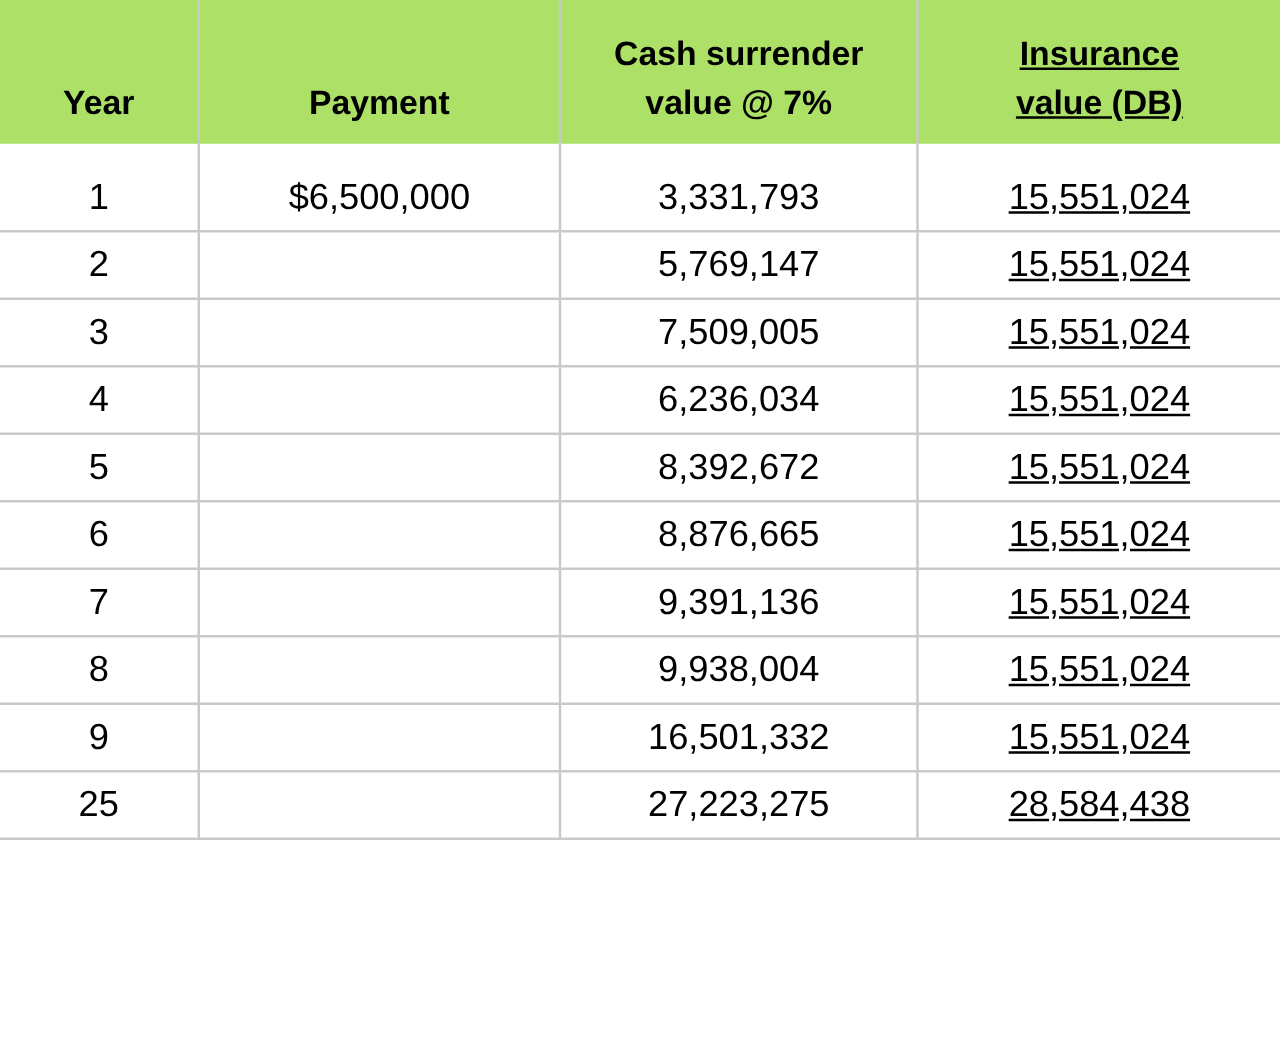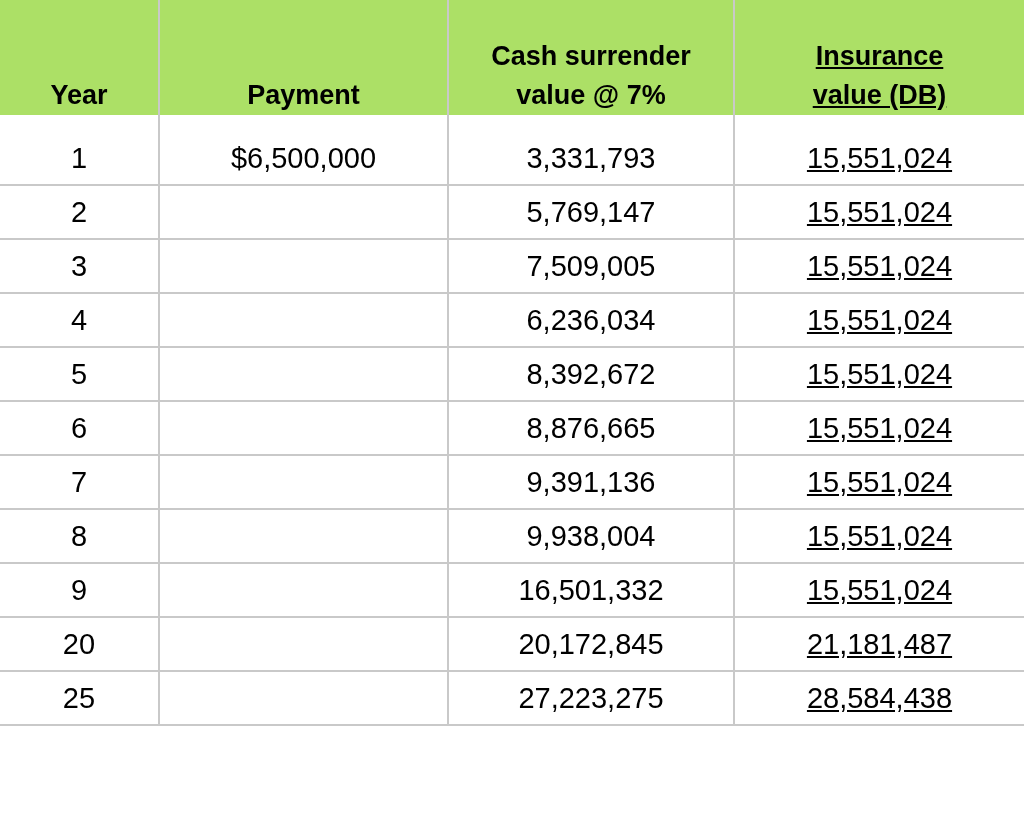--- a/index.html
+++ b/index.html
@@ -28,20 +28,21 @@
     padding: 0;
     text-align: center;
   }
   th:last-child, td:last-child { border-right: none; text-decoration: underline; }
 
   
   thead th {
     background: var(--header-bg, #ACE066);
     height: 115px;
     vertical-align: bottom;
+    padding-bottom: 13px;
     font-size: 27px;
     font-weight: bold;
     line-height: 1.45;
     white-space: pre-line;
   }
 
   
   tbody td {
     border-bottom: 2px solid var(--grid-line, #C9C9C9);
     height: 54px;
@@ -124,25 +125,19 @@
       <td>9,938,004</td>
       <td>15,551,024</td>
     </tr>
     <tr>
       <td>9</td>
       <td></td>
       <td>16,501,332</td>
       <td>15,551,024</td>
     </tr>
     <tr>
-      <td>20</td>
-      <td></td>
-      <td>20,172,845</td>
-      <td>21,181,487</td>
-    </tr>
-    <tr>
       <td>25</td>
       <td></td>
       <td>27,223,275</td>
       <td>28,584,438</td>
     </tr>
   </tbody>
 </table>
 
 </body></html>

